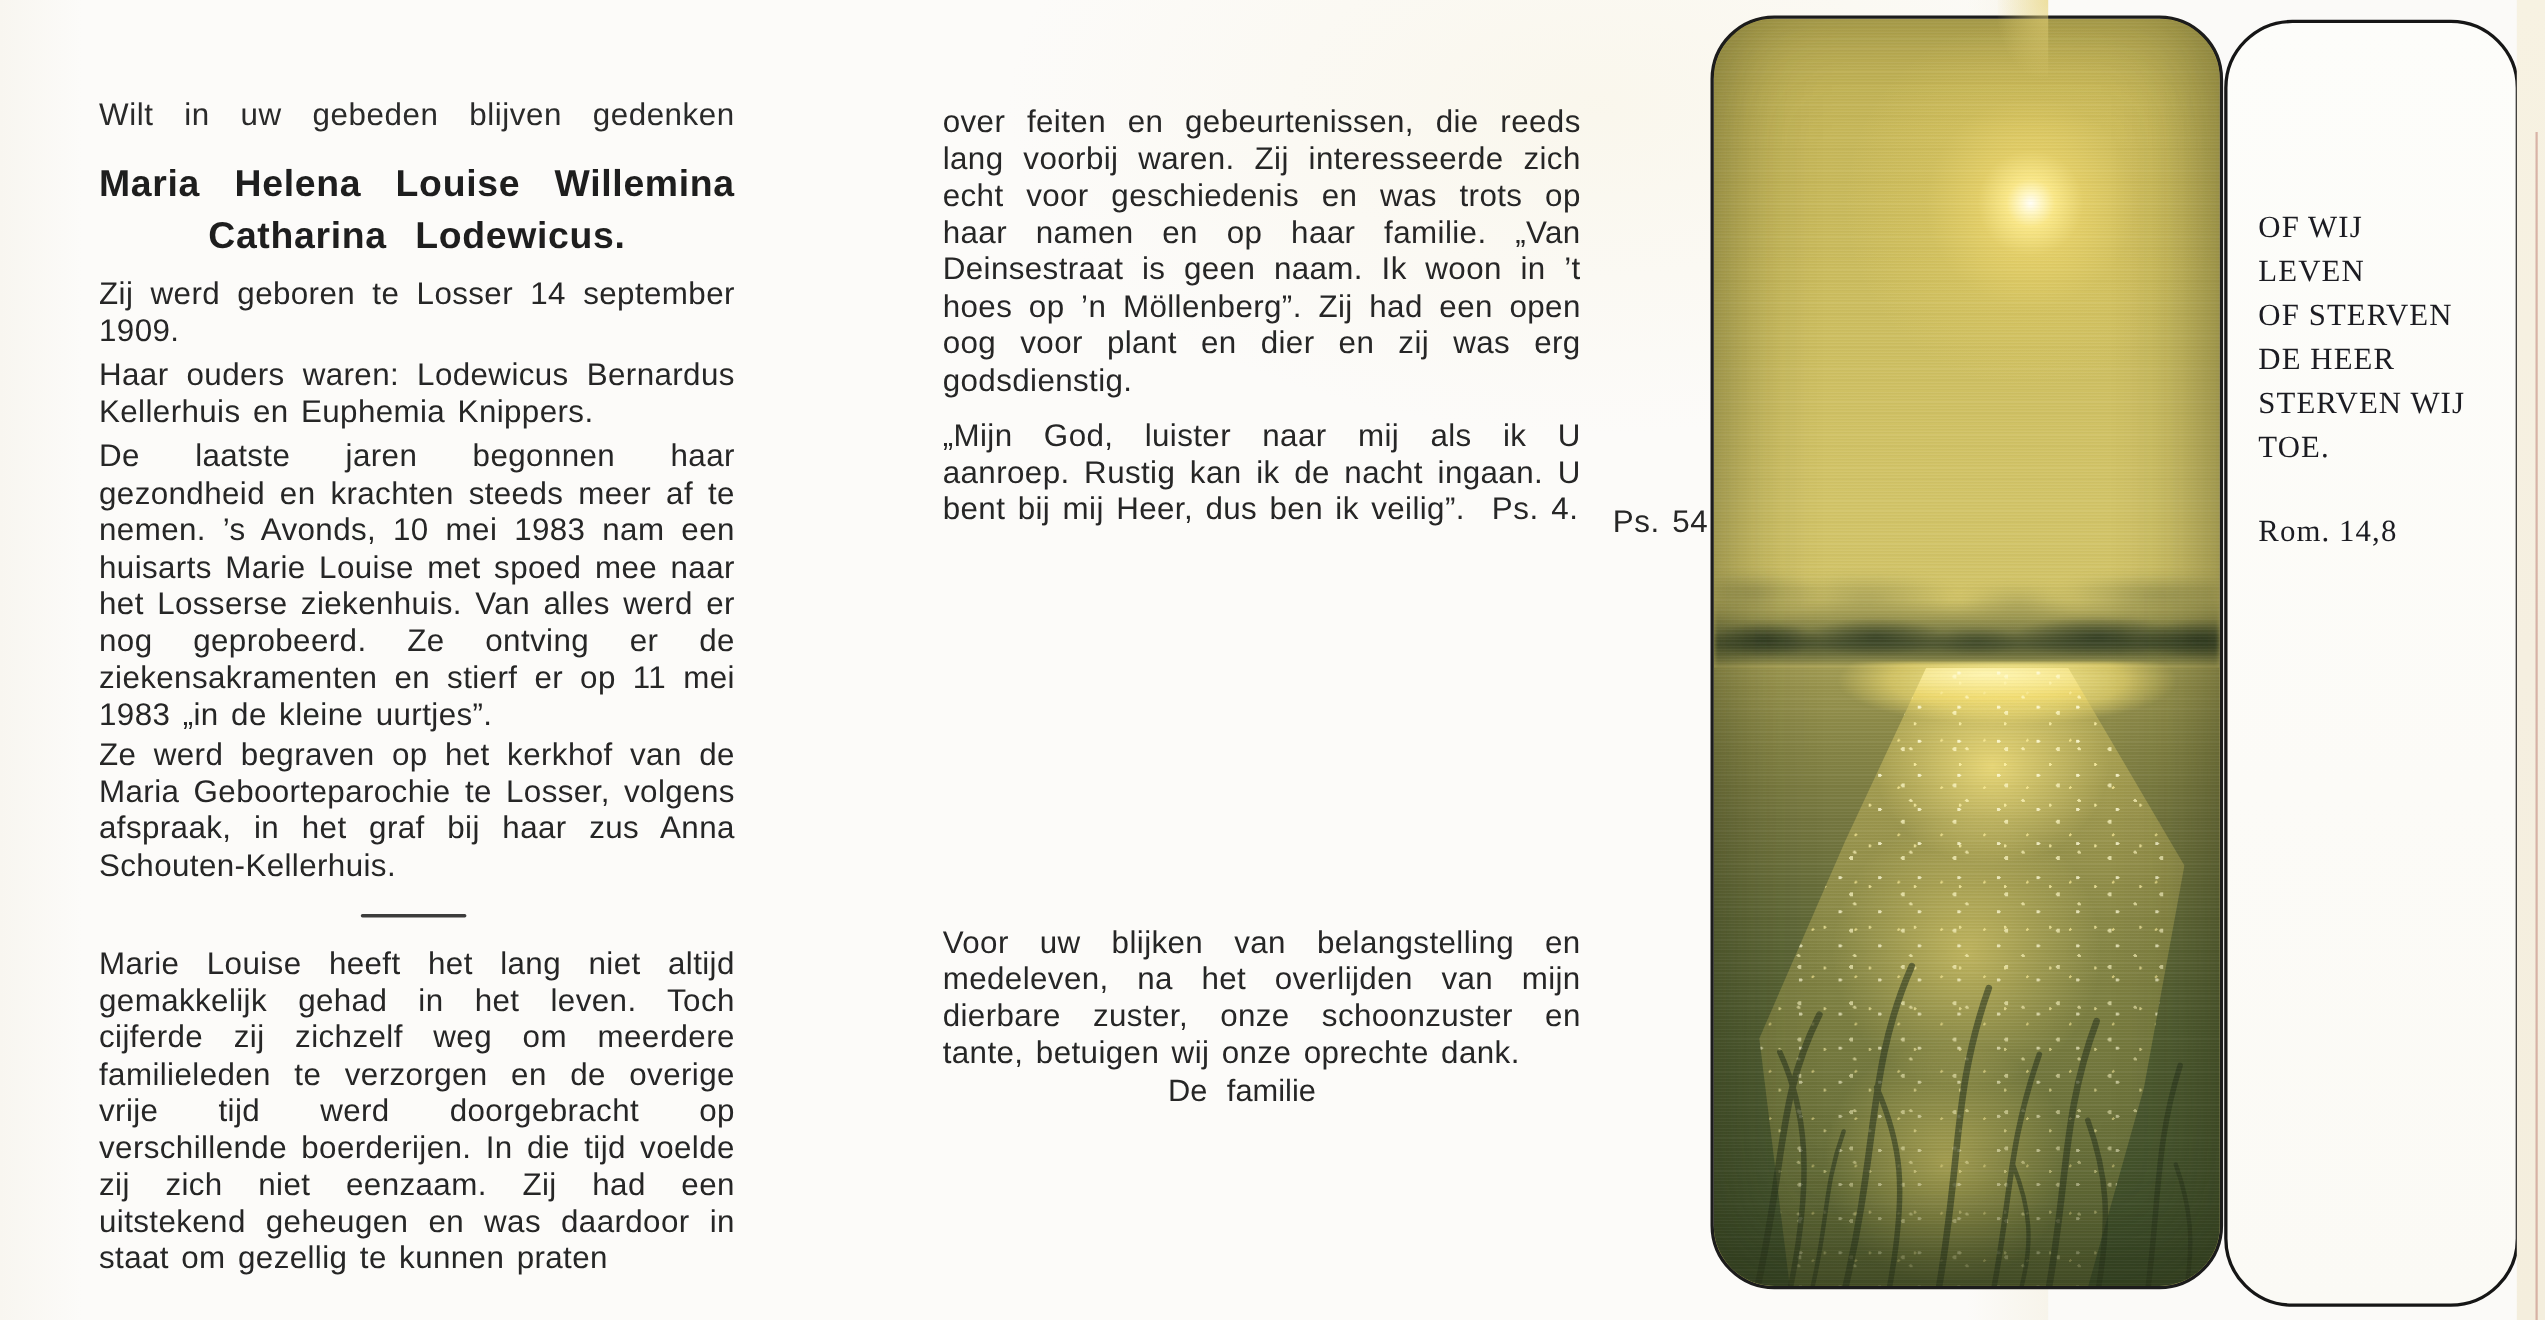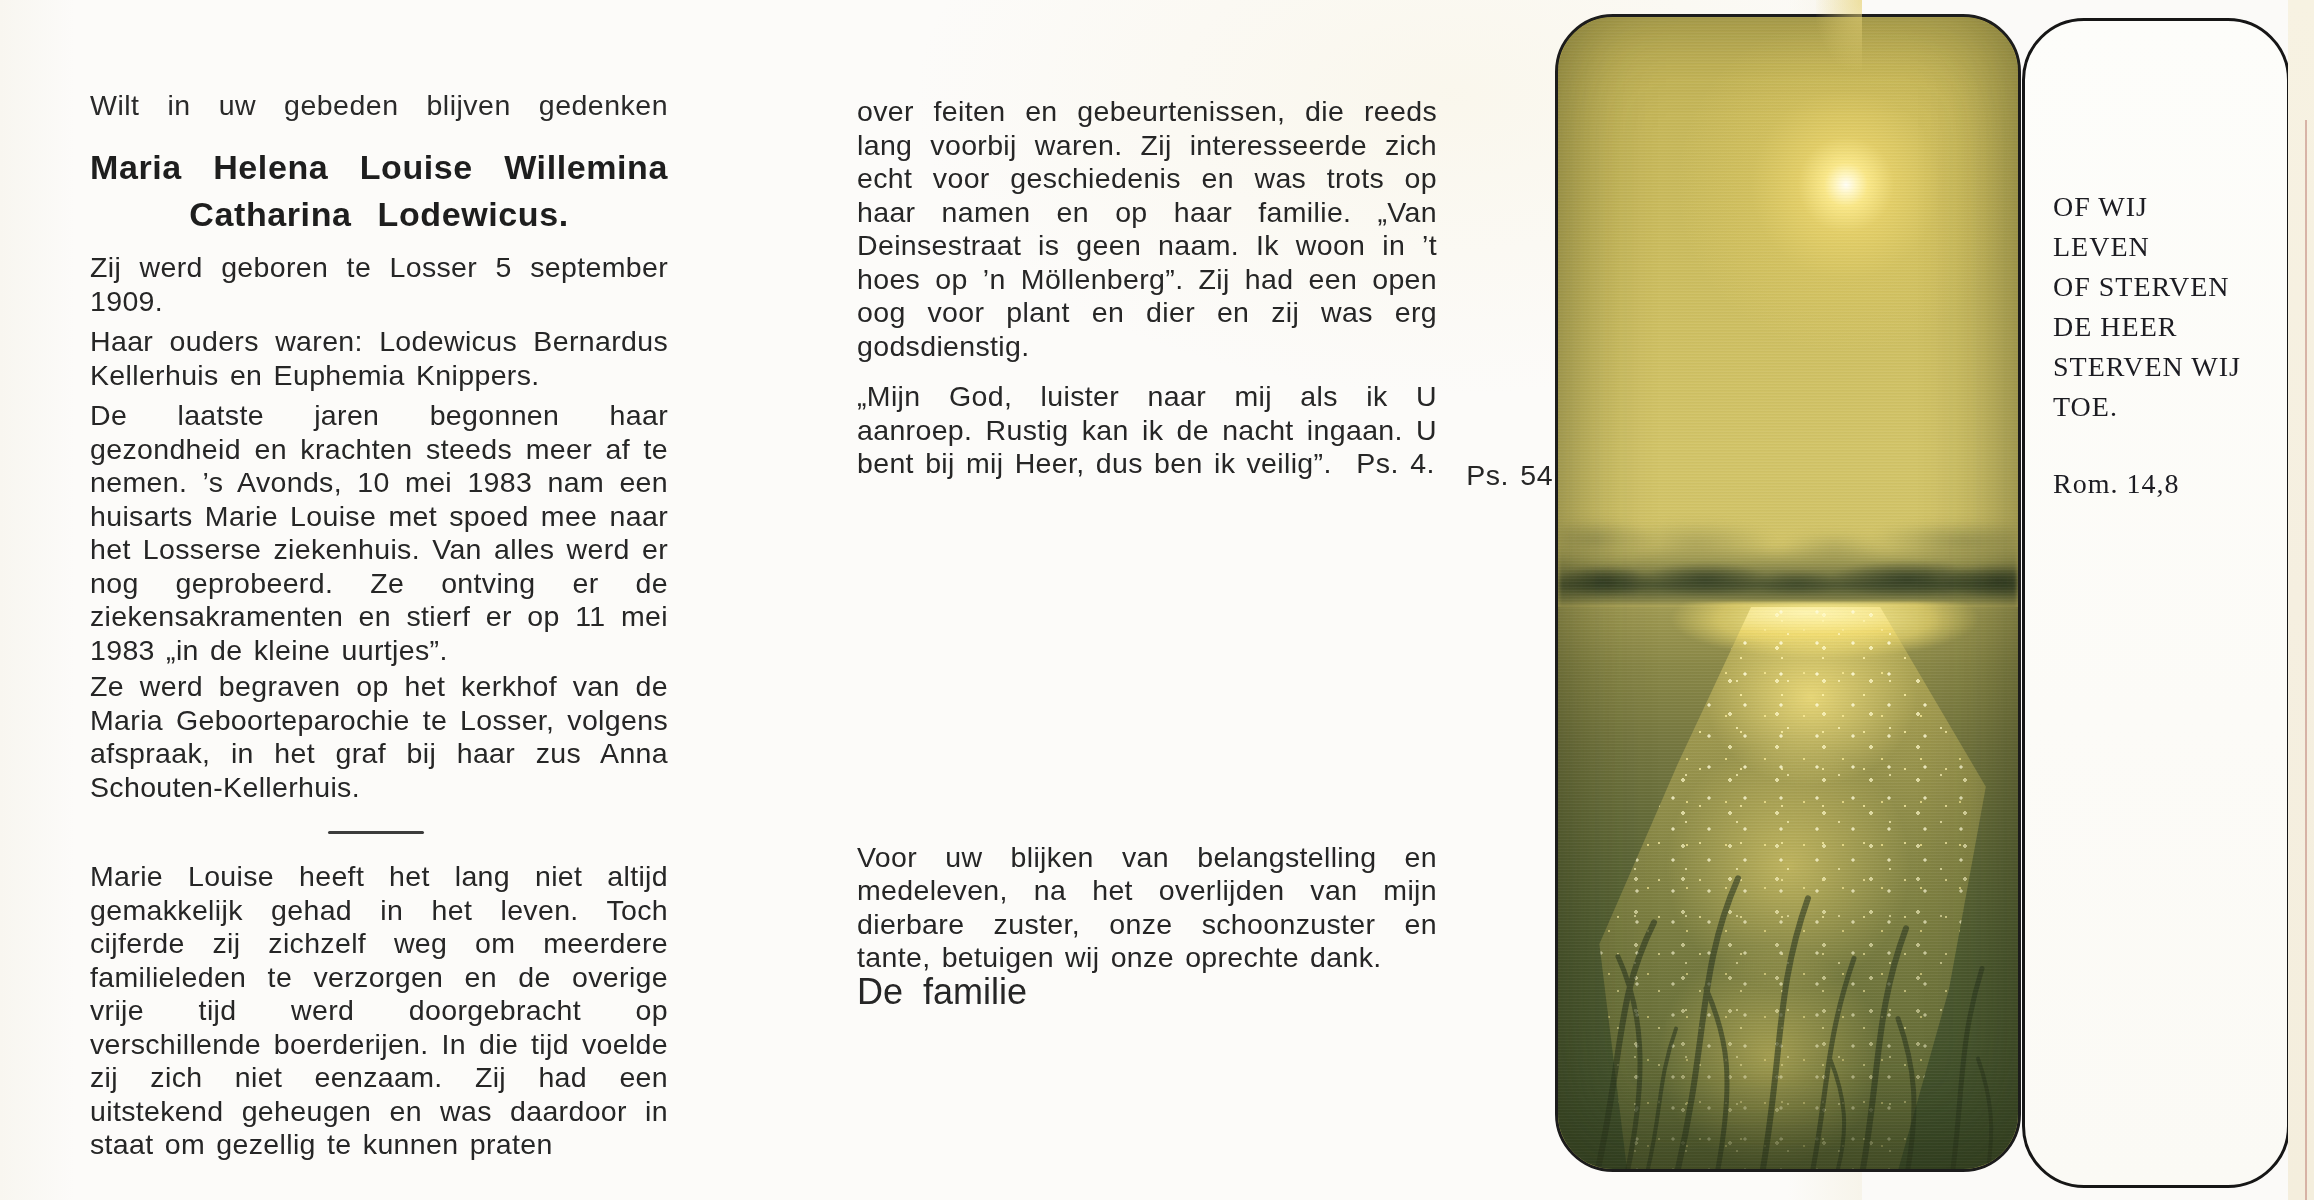--- a/index.html
+++ b/index.html
@@ -47,21 +47,21 @@
     margin:27px 0 0 238px;border-radius:2px;
   }
   .p-life{margin-top:26px;}
   .p-memories{margin-top:7px;}
   .p-psalm4{margin-top:17px;position:relative;}
   .ps-ref{position:absolute;right:2px;bottom:0;letter-spacing:.5px;}
   .p-psalm54{margin-top:12px;position:relative;padding-right:118px;}
   .p-psalm54 .ps-ref{right:-116px;}
   .p-thanks{margin-top:360px;}
   .signature{
-    font-size:36px;line-height:33.5px;text-align:left;
+    font-size:28px;line-height:33.5px;text-align:center;
     padding-right:36px;word-spacing:10px;color:#262626;
   }
   
   #photo-panel{
     position:absolute;left:1555px;top:14px;width:460px;height:1152px;
     border:3px solid #1c1c1c;border-radius:58px;overflow:hidden;
     background:linear-gradient(to bottom,
       #c2b356 0%,#cbbc5e 20%,#d2c468 38%,#d0c267 55%,#c6b960 72%,#b7ad58 88%,#aaa254 100%);
   }
   #photo-panel>div{position:absolute;}
@@ -169,21 +169,21 @@
 </style>
 </head>
 <body>
 
 <div id="card">
 
   <div id="left-col" class="col">
     <div class="intro">Wilt in uw gebeden blijven gedenken</div>
     <div class="name name-l1">Maria Helena Louise Willemina</div>
     <div class="name name-l2">Catharina Lodewicus.</div>
-    <div class="para p-birth">Zij werd geboren te Losser 5 september 1909.</div>
+    <div class="para p-birth">Zij werd geboren te Losser 14 september 1909.</div>
     <div class="para p-parents">Haar ouders waren: Lodewicus Bernardus Kellerhuis en Euphemia Knippers.</div>
     <div class="para p-decline">De laatste jaren begonnen haar gezondheid en krachten steeds meer af te nemen. ’s Avonds, 10 mei 1983 nam een huisarts Marie Louise met spoed mee naar het Losserse ziekenhuis. Van alles werd er nog geprobeerd. Ze ontving er de ziekensakramenten en stierf er op 11 mei 1983 „in de kleine uurtjes”.</div>
     <div class="para p-burial">Ze werd begraven op het kerkhof van de Maria Geboorteparochie te Losser, volgens afspraak, in het graf bij haar zus Anna Schouten-Kellerhuis.</div>
     <div class="divider"></div>
     <div class="para p-life">Marie Louise heeft het lang niet altijd gemakkelijk gehad in het leven. Toch cijferde zij zichzelf weg om meerdere familieleden te verzorgen en de overige vrije tijd werd doorgebracht op verschillende boerderijen. In die tijd voelde zij zich niet eenzaam. Zij had een uitstekend geheugen en was daardoor in staat om gezellig te kunnen praten</div>
   </div>
 
   <div id="mid-col" class="col">
     <div class="para p-memories">over feiten en gebeurtenissen, die reeds lang voorbij waren. Zij interesseerde zich echt voor geschiedenis en was trots op haar namen en op haar familie. „Van Deinsestraat is geen naam. Ik woon in ’t hoes op ’n Möllenberg”. Zij had een open oog voor plant en dier en zij was erg godsdienstig.</div>
     <div class="para p-psalm4">

